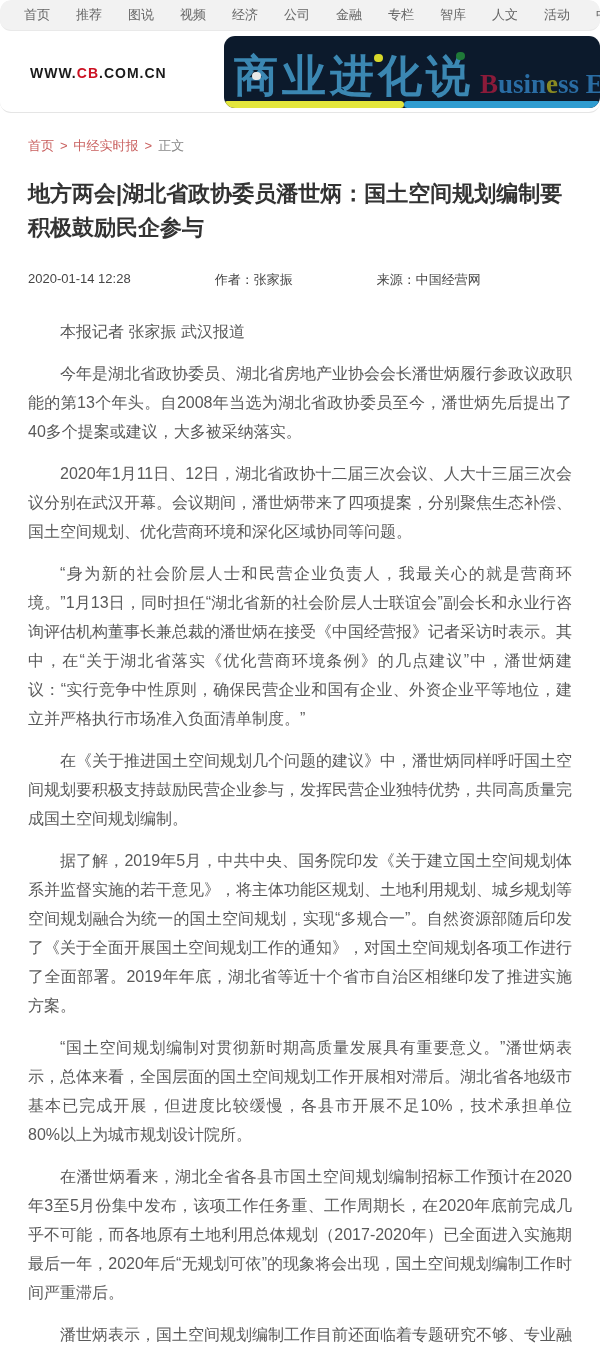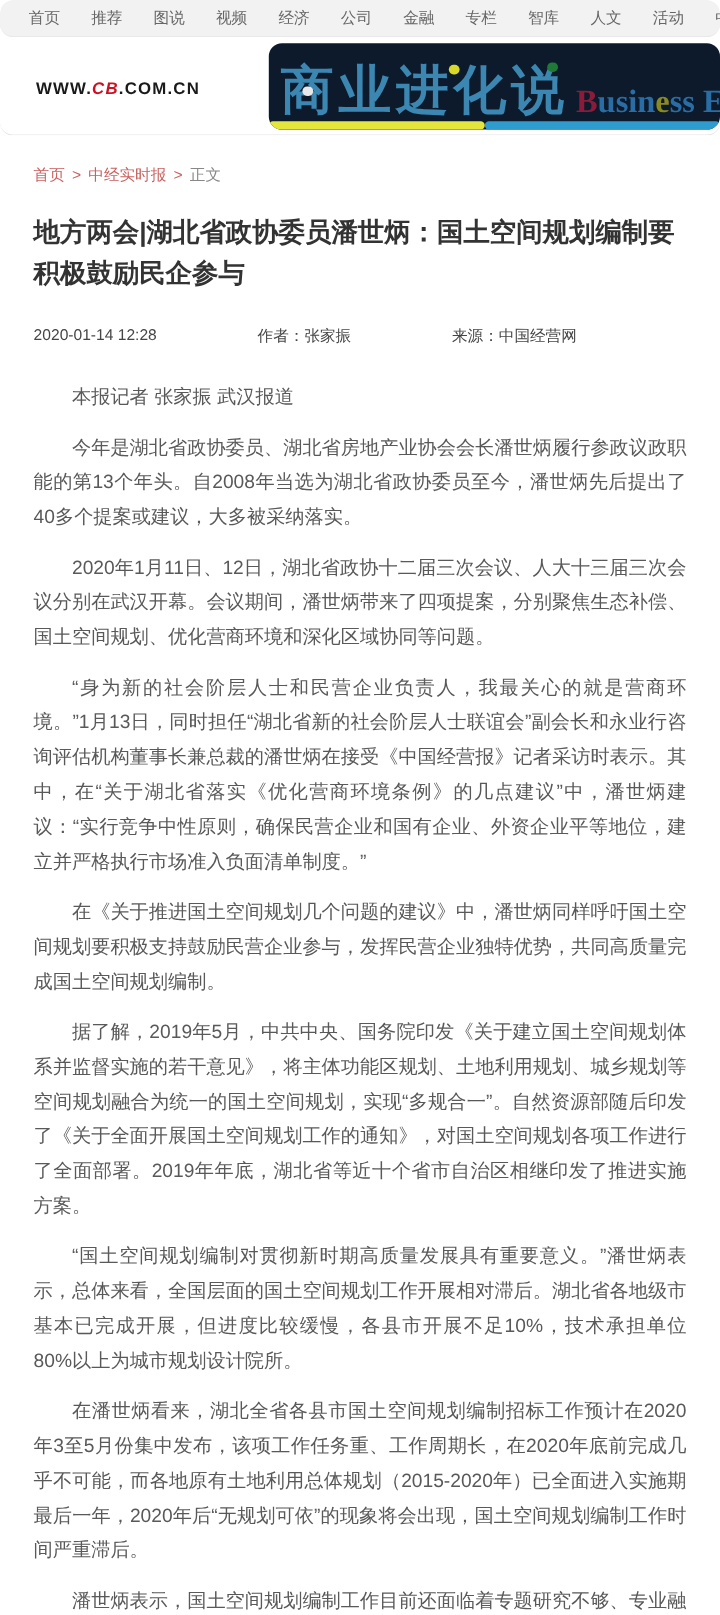--- a/index.html
+++ b/index.html
@@ -29,21 +29,21 @@
   .logo { width:170px; flex:0 0 auto; }
   .logo-cn {
     font-size:26px; font-weight:bold; color:#1a1a1a;
     letter-spacing:2px; font-family:"DejaVu Sans","Liberation Sans",sans-serif;
     border-bottom:2px solid #2b2b2b; padding-bottom:3px; display:inline-block;
   }
   .logo-url {
     font-size:14px; font-weight:bold; color:#1a1a1a;
     letter-spacing:1px; margin-top:3px;
   }
-  .logo-url .red { color:#cc1122;font-style:italic; }
+  .logo-url .red { color:#cc1122; }
   
   .banner {
     flex:1; height:72px; margin-left:24px;
     background:#0c1a2c; position:relative; overflow:hidden;
   }
   .banner-inner {
     display:flex; align-items:center; height:80px; padding-left:10px;
   }
   .banner-cn {
     font-size:44px; font-weight:bold; color:#3b87b2;
@@ -129,16 +129,16 @@
   </div>
 
   <article class="article-body">
       <p>本报记者 张家振 武汉报道</p>
       <p>今年是湖北省政协委员、湖北省房地产业协会会长潘世炳履行参政议政职能的第13个年头。自2008年当选为湖北省政协委员至今，潘世炳先后提出了40多个提案或建议，大多被采纳落实。</p>
       <p>2020年1月11日、12日，湖北省政协十二届三次会议、人大十三届三次会议分别在武汉开幕。会议期间，潘世炳带来了四项提案，分别聚焦生态补偿、国土空间规划、优化营商环境和深化区域协同等问题。</p>
       <p>“身为新的社会阶层人士和民营企业负责人，我最关心的就是营商环境。”1月13日，同时担任“湖北省新的社会阶层人士联谊会”副会长和永业行咨询评估机构董事长兼总裁的潘世炳在接受《中国经营报》记者采访时表示。其中，在“关于湖北省落实《优化营商环境条例》的几点建议”中，潘世炳建议：“实行竞争中性原则，确保民营企业和国有企业、外资企业平等地位，建立并严格执行市场准入负面清单制度。”</p>
       <p>在《关于推进国土空间规划几个问题的建议》中，潘世炳同样呼吁国土空间规划要积极支持鼓励民营企业参与，发挥民营企业独特优势，共同高质量完成国土空间规划编制。</p>
       <p>据了解，2019年5月，中共中央、国务院印发《关于建立国土空间规划体系并监督实施的若干意见》，将主体功能区规划、土地利用规划、城乡规划等空间规划融合为统一的国土空间规划，实现“多规合一”。自然资源部随后印发了《关于全面开展国土空间规划工作的通知》，对国土空间规划各项工作进行了全面部署。2019年年底，湖北省等近十个省市自治区相继印发了推进实施方案。</p>
       <p>“国土空间规划编制对贯彻新时期高质量发展具有重要意义。”潘世炳表示，总体来看，全国层面的国土空间规划工作开展相对滞后。湖北省各地级市基本已完成开展，但进度比较缓慢，各县市开展不足10%，技术承担单位80%以上为城市规划设计院所。</p>
-      <p>在潘世炳看来，湖北全省各县市国土空间规划编制招标工作预计在2020年3至5月份集中发布，该项工作任务重、工作周期长，在2020年底前完成几乎不可能，而各地原有土地利用总体规划（2015-2020年）已全面进入实施期最后一年，2020年后“无规划可依”的现象将会出现，国土空间规划编制工作时间严重滞后。</p>
+      <p>在潘世炳看来，湖北全省各县市国土空间规划编制招标工作预计在2020年3至5月份集中发布，该项工作任务重、工作周期长，在2020年底前完成几乎不可能，而各地原有土地利用总体规划（2017-2020年）已全面进入实施期最后一年，2020年后“无规划可依”的现象将会出现，国土空间规划编制工作时间严重滞后。</p>
       <p>潘世炳表示，国土空间规划编制工作目前还面临着专题研究不够、专业融合性不强等问题。例如，国土空间规划编制需要开展生态红线划定、基本农田划定、城市开发边界、国土空间保护现状评估、基础信息一张图平台、多规合一数据整合、资源环境承载力和国土空间适应性评价等专题，目前各地以上专题大多未开展或未完成。对地方人口结构、自然资源资产、产业经济发展等情况以及政府财务和地质环境等状况的专题也未进行研究。</p>
     </article>
 </main>
 
 </body></html>

